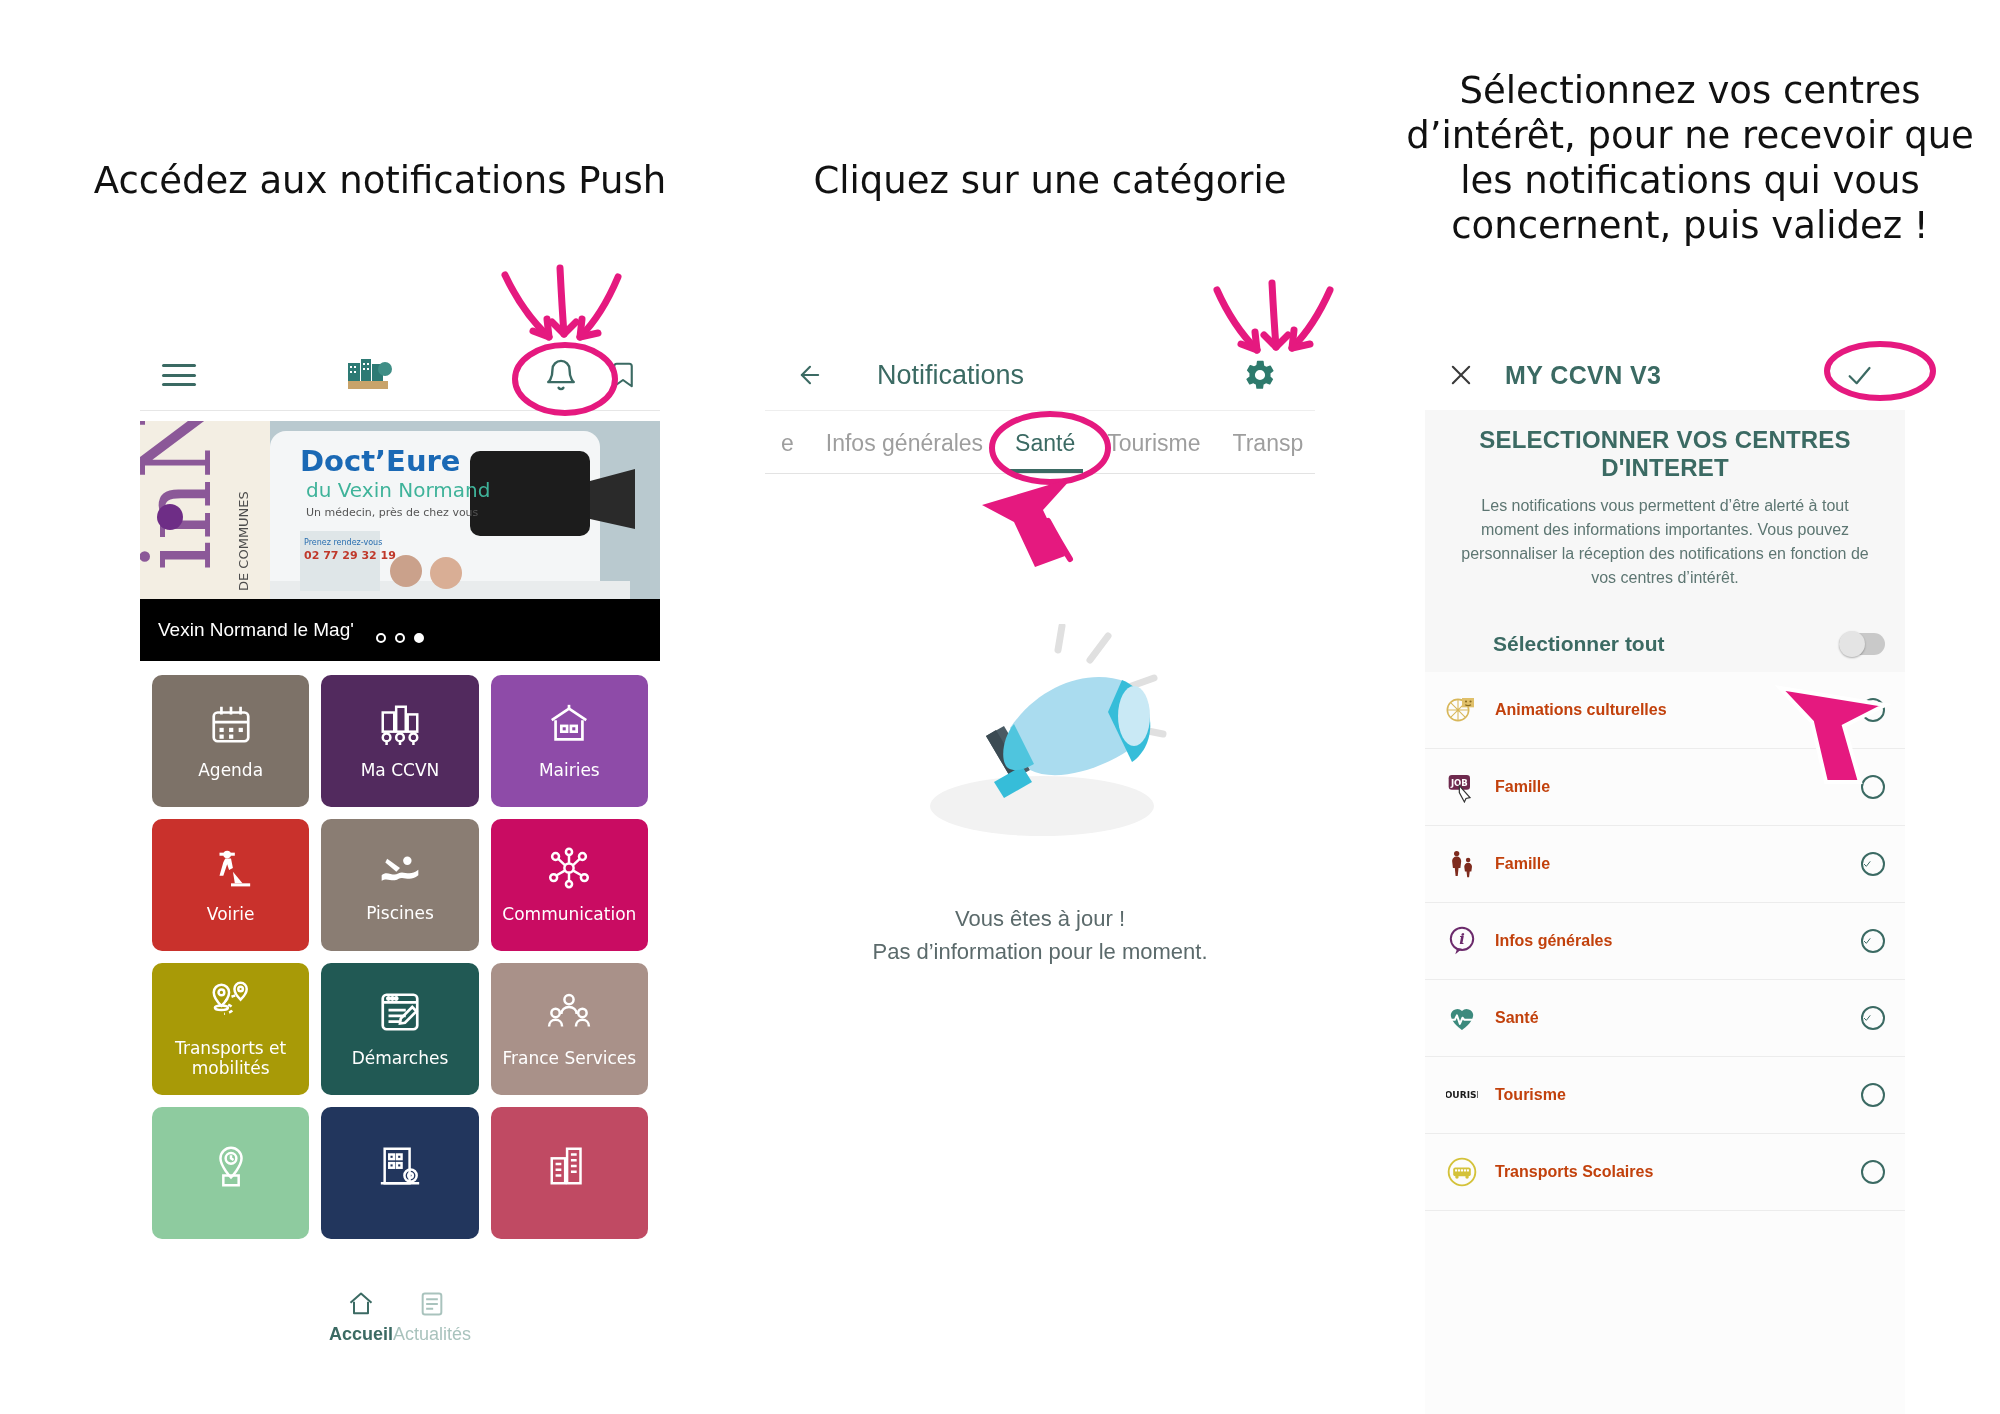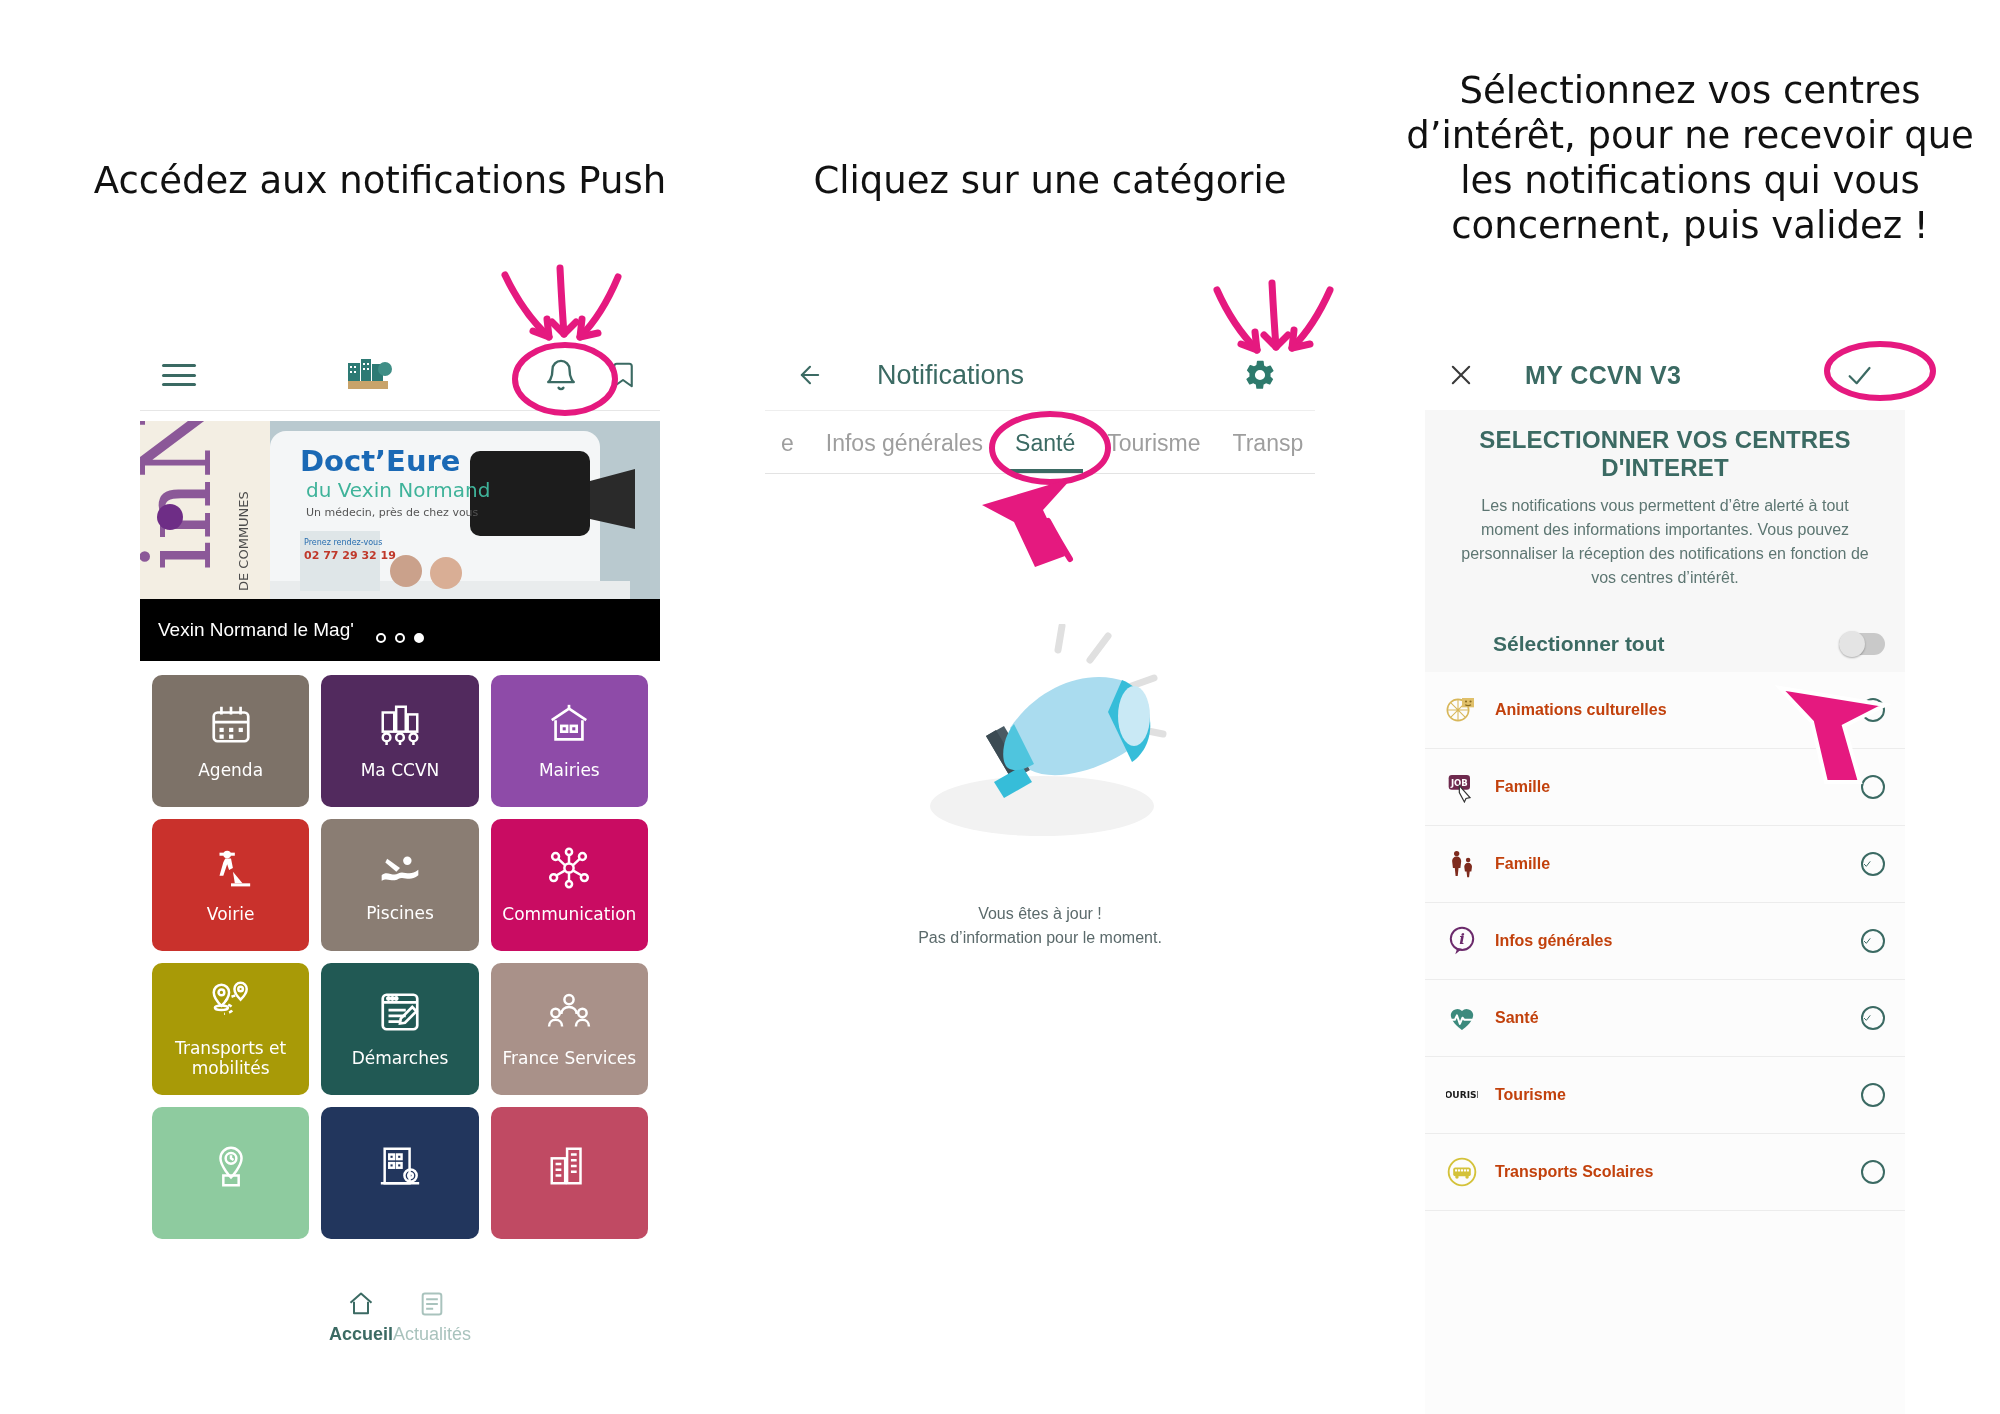--- a/index.html
+++ b/index.html
@@ -79,24 +79,24 @@
   }
   .tab{
     font-size:23px;color:#9e9e9e;padding:0 16px 16px 16px;white-space:nowrap;position:relative;
   }
   .tab.sel{color:#3b6a63;}
   .tab.sel::after{content:"";position:absolute;left:8px;right:8px;bottom:0;height:4px;background:#3b6a63;}
   .empty-wrap{
     display:flex;flex-direction:column;align-items:center;justify-content:center;
     padding-top:150px;
   }
-  .empty-txt{margin-top:48px;text-align:center;color:#5b6a6b;font-size:16px;line-height:1.5;}
-
-  
-  #p3bar{gap:50px;border-bottom:0;}
+  .empty-txt{margin-top:48px;text-align:center;color:#5b6a6b;font-size:22px;line-height:1.5;}
+
+  
+  #p3bar{gap:30px;border-bottom:0;}
   .p3title{font-size:25px;color:#3b6a63;font-weight:700;letter-spacing:.4px;}
   .p3head{background:#f7f7f7;padding:16px 14px 18px 14px;text-align:center;}
   .p3head h3{margin:0 0 10px 0;font-size:24px;color:#3b6a63;font-weight:700;letter-spacing:.2px;}
   .p3head p{margin:12px;font-size:16px;color:#5d7672;line-height:1.5;padding:0 6px;}
   .selrow{
     background:#f7f7f7;display:flex;align-items:center;justify-content:space-between;
     padding:12px 20px 16px 20px;
   }
   .selrow .lbl{font-size:21px;color:#3b6a63;font-weight:700;margin-left:48px;}
   .toggle{width:46px;height:22px;border-radius:12px;background:#c9c9c9;position:relative;}

